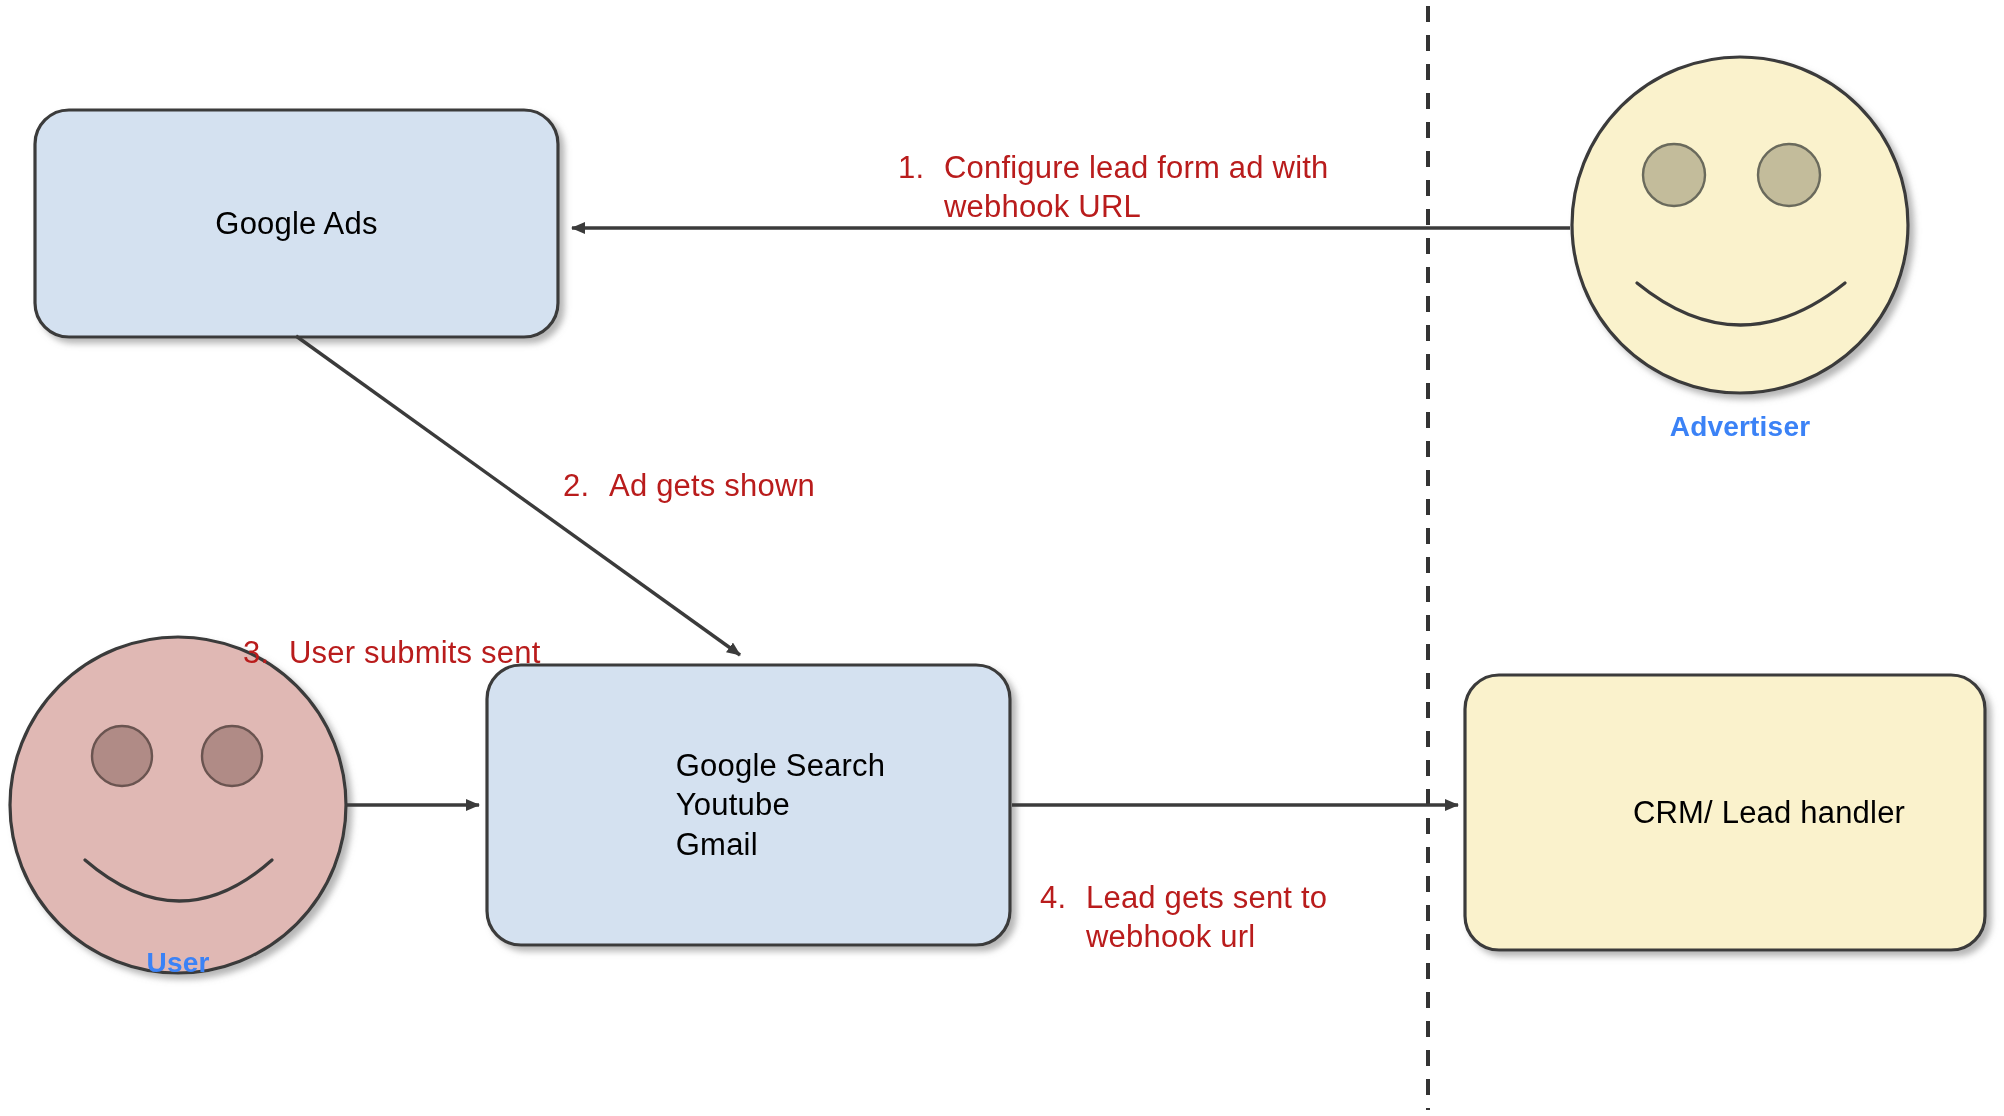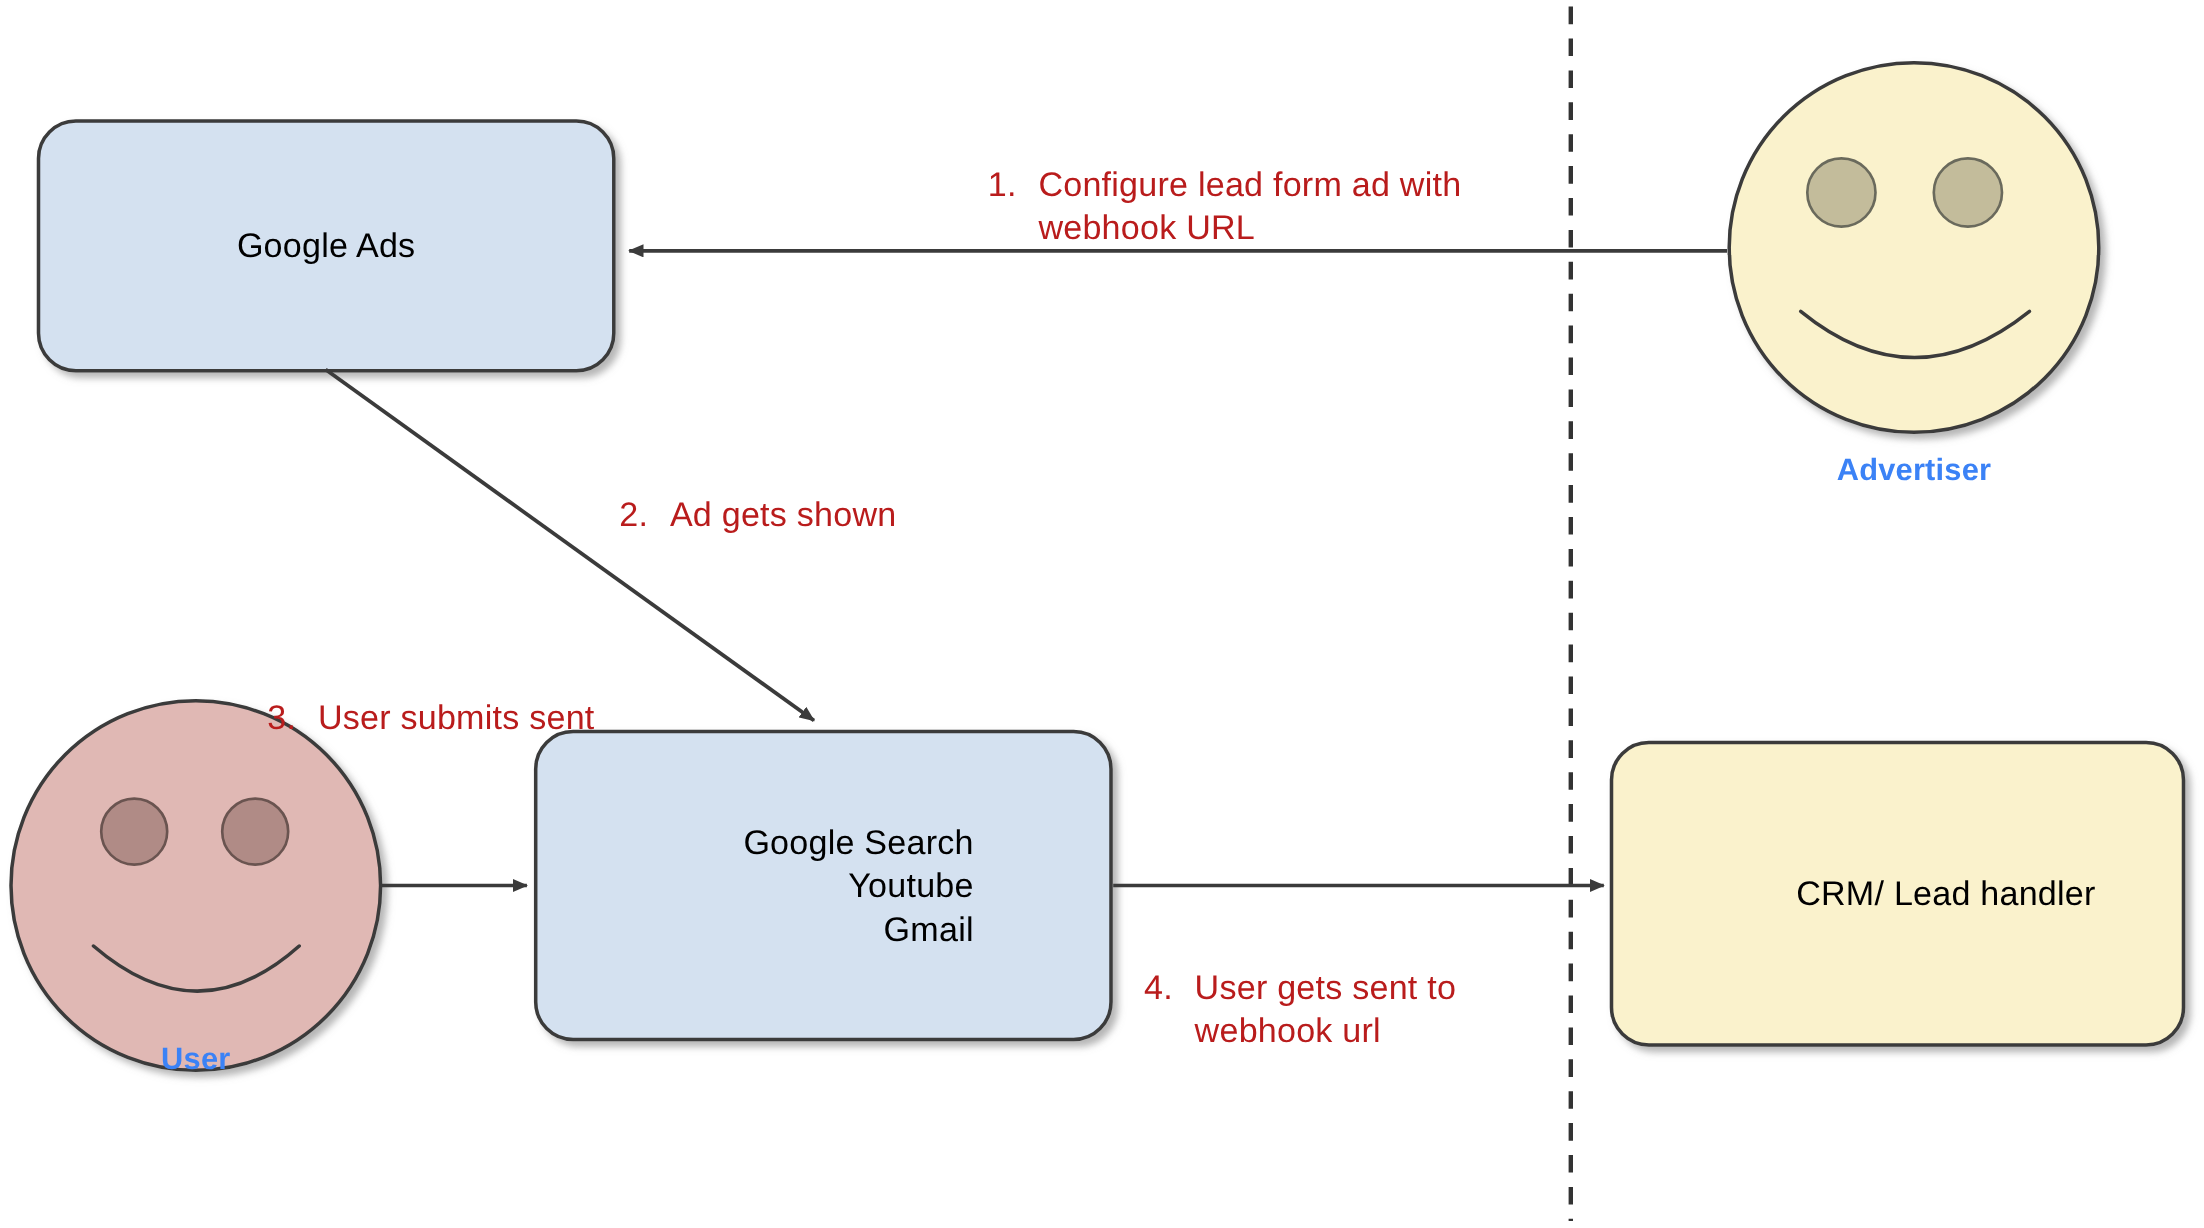--- a/index.html
+++ b/index.html
@@ -19,21 +19,21 @@
     position: absolute;
     top: 0; left: 0;
     width: 2004px;
     height: 1116px;
   }
   .node-label {
     position: absolute;
     display: flex;
     align-items: center;
     justify-content: center;
-    text-align: right;
+    text-align: left;
     color: #000000;
     font-size: 31px;
     line-height: 1.27;
     letter-spacing: 0.2px;
     white-space: pre-line;
     pointer-events: none;
   }
   .actor-caption {
     position: absolute;
     text-align: center;
@@ -118,26 +118,26 @@
 
   <div class="actor-caption" style="left:1570px; top:411px; width:340px;">Advertiser</div>
 
   <div class="actor-caption" style="left:8px; top:947px; width:340px;">User</div>
 
   <div class="edge-label" style="left:898px; top:108px; width:520px;">
     <span class="num">1.</span><span class="txt">Configure lead form ad with
 webhook URL</span>
   </div>
 
-  <div class="edge-label" style="left:563px; top:408px; width:420px;">
+  <div class="edge-label" style="left:563px; top:426px; width:420px;">
     <span class="num">2.</span><span class="txt">Ad gets shown</span>
   </div>
 
   <div class="edge-label" style="left:243px; top:593px; width:420px;">
     <span class="num">3.</span><span class="txt">User submits sent</span>
   </div>
 
   <div class="edge-label" style="left:1040px; top:838px; width:420px;">
-    <span class="num">4.</span><span class="txt">User gets sent to
+    <span class="num">4.</span><span class="txt">Lead gets sent to
 webhook url</span>
   </div>
 
 </div>
 
 </body></html>

